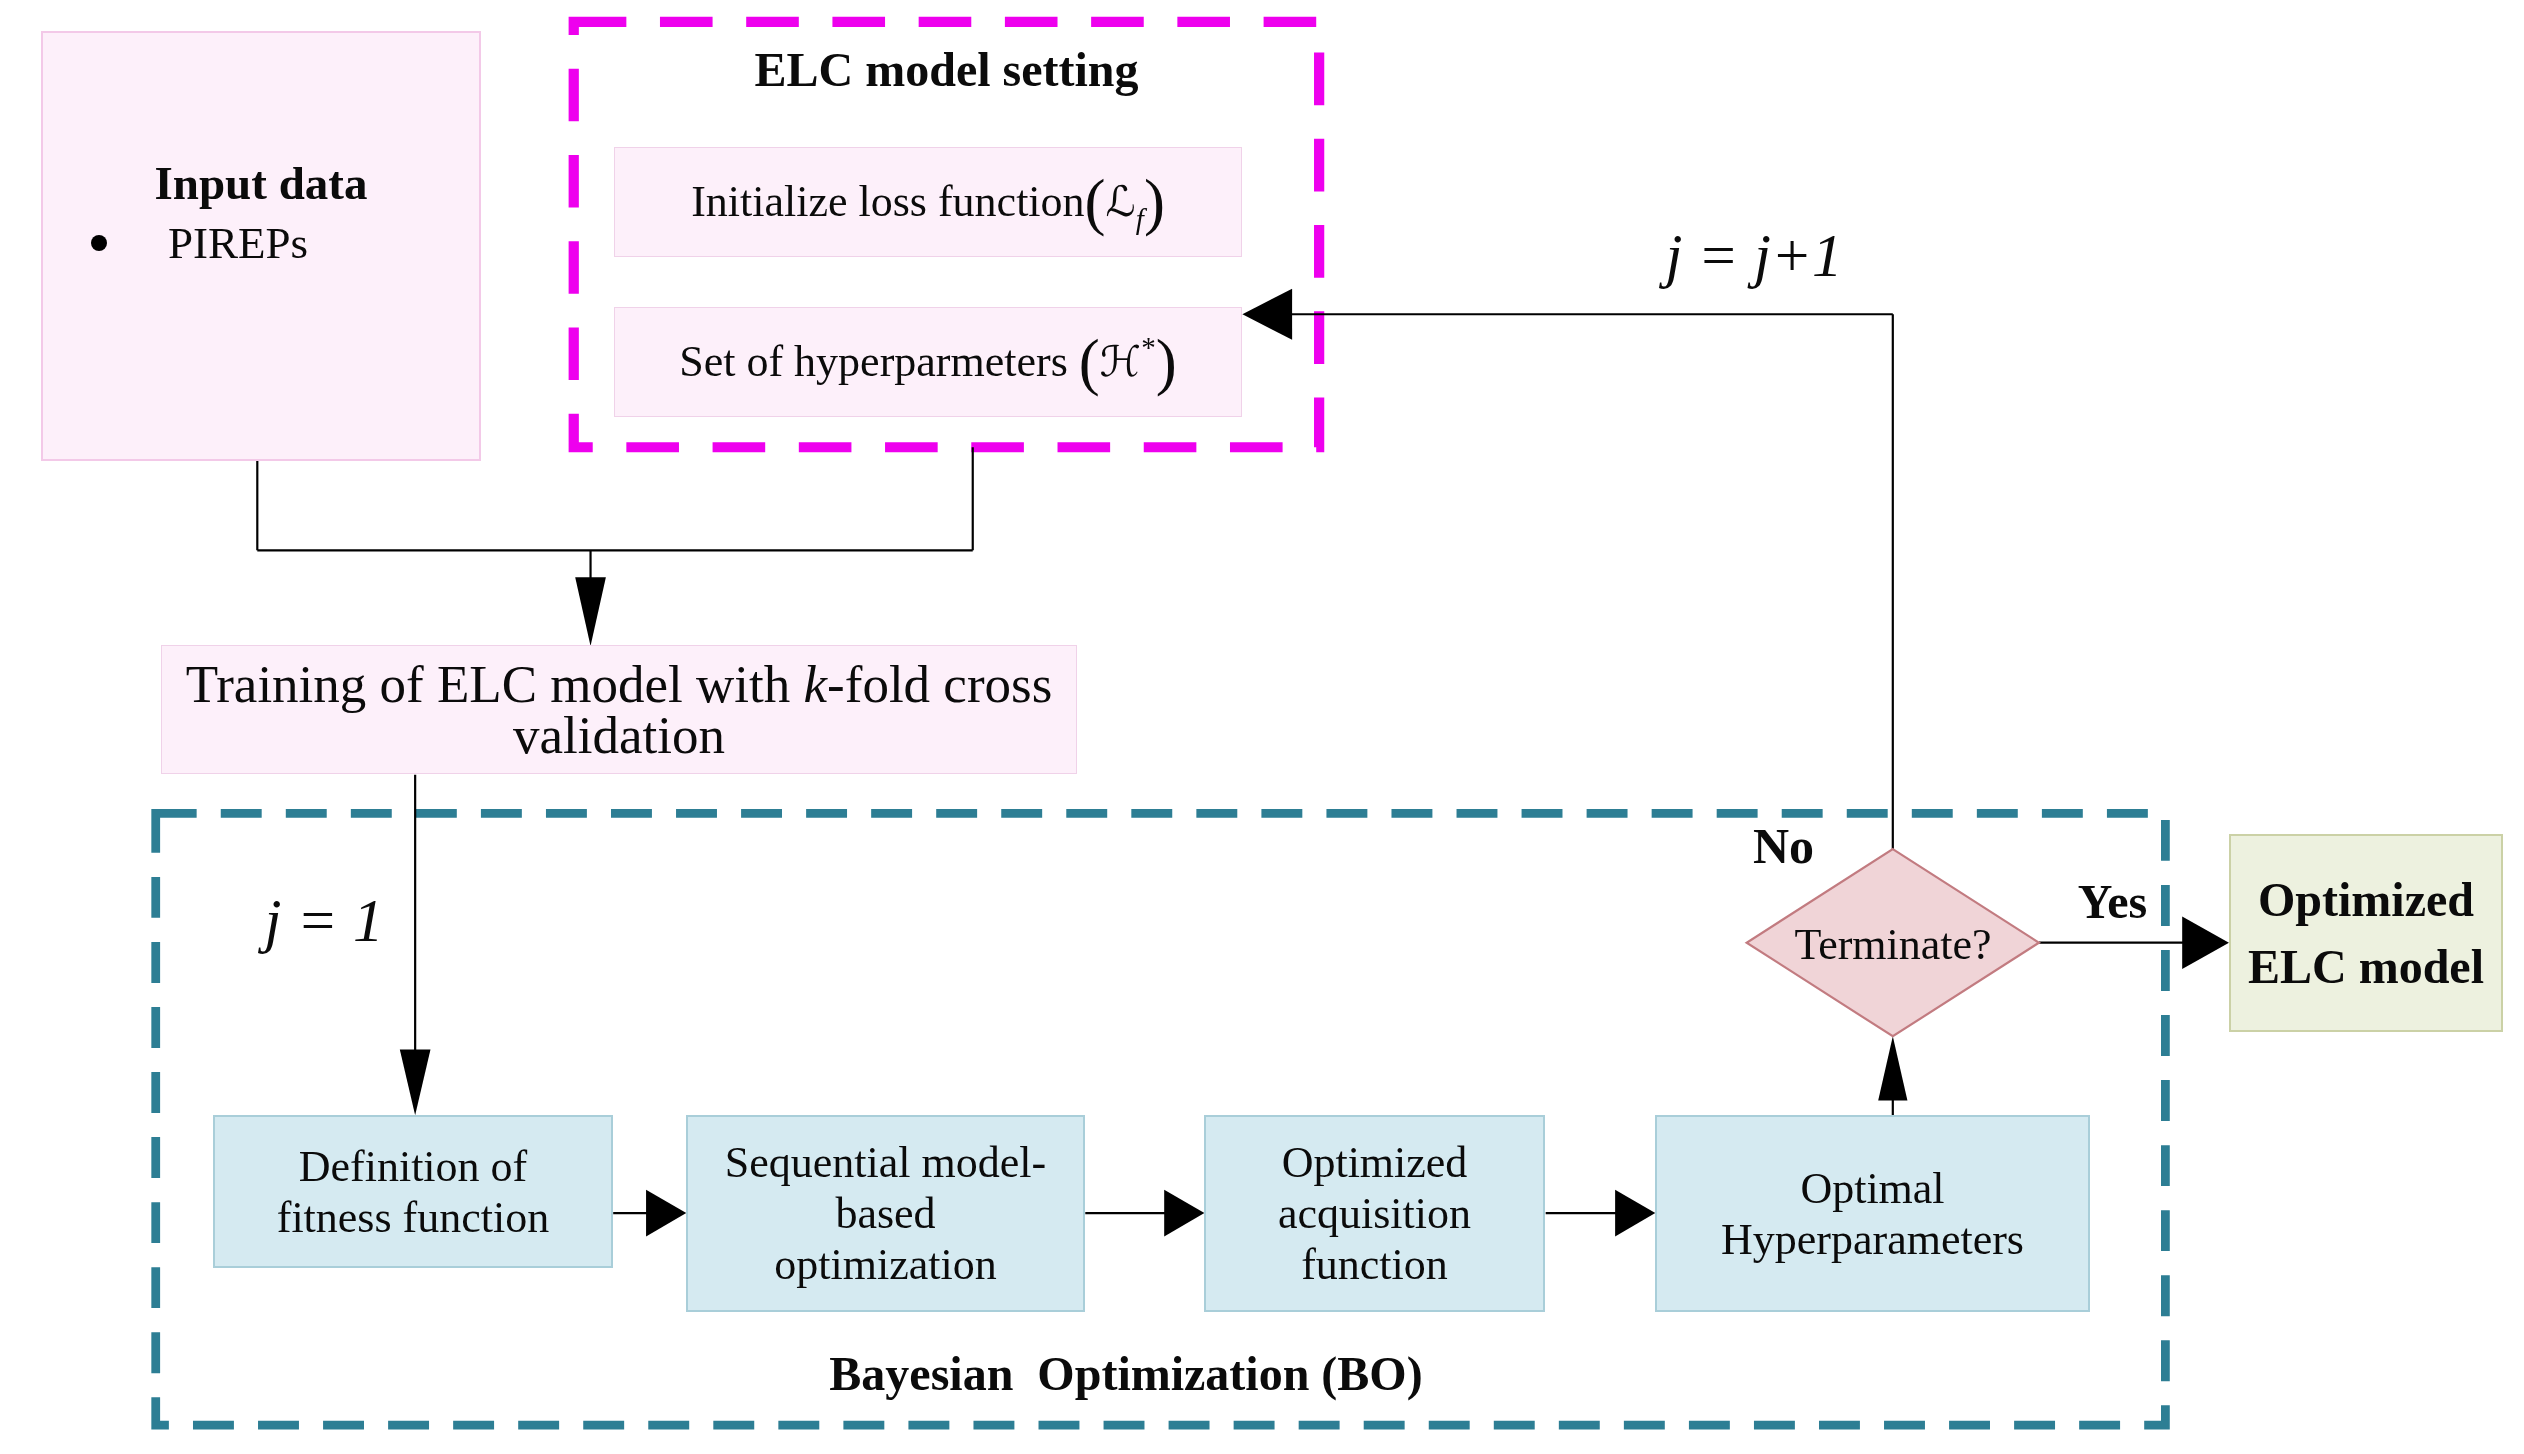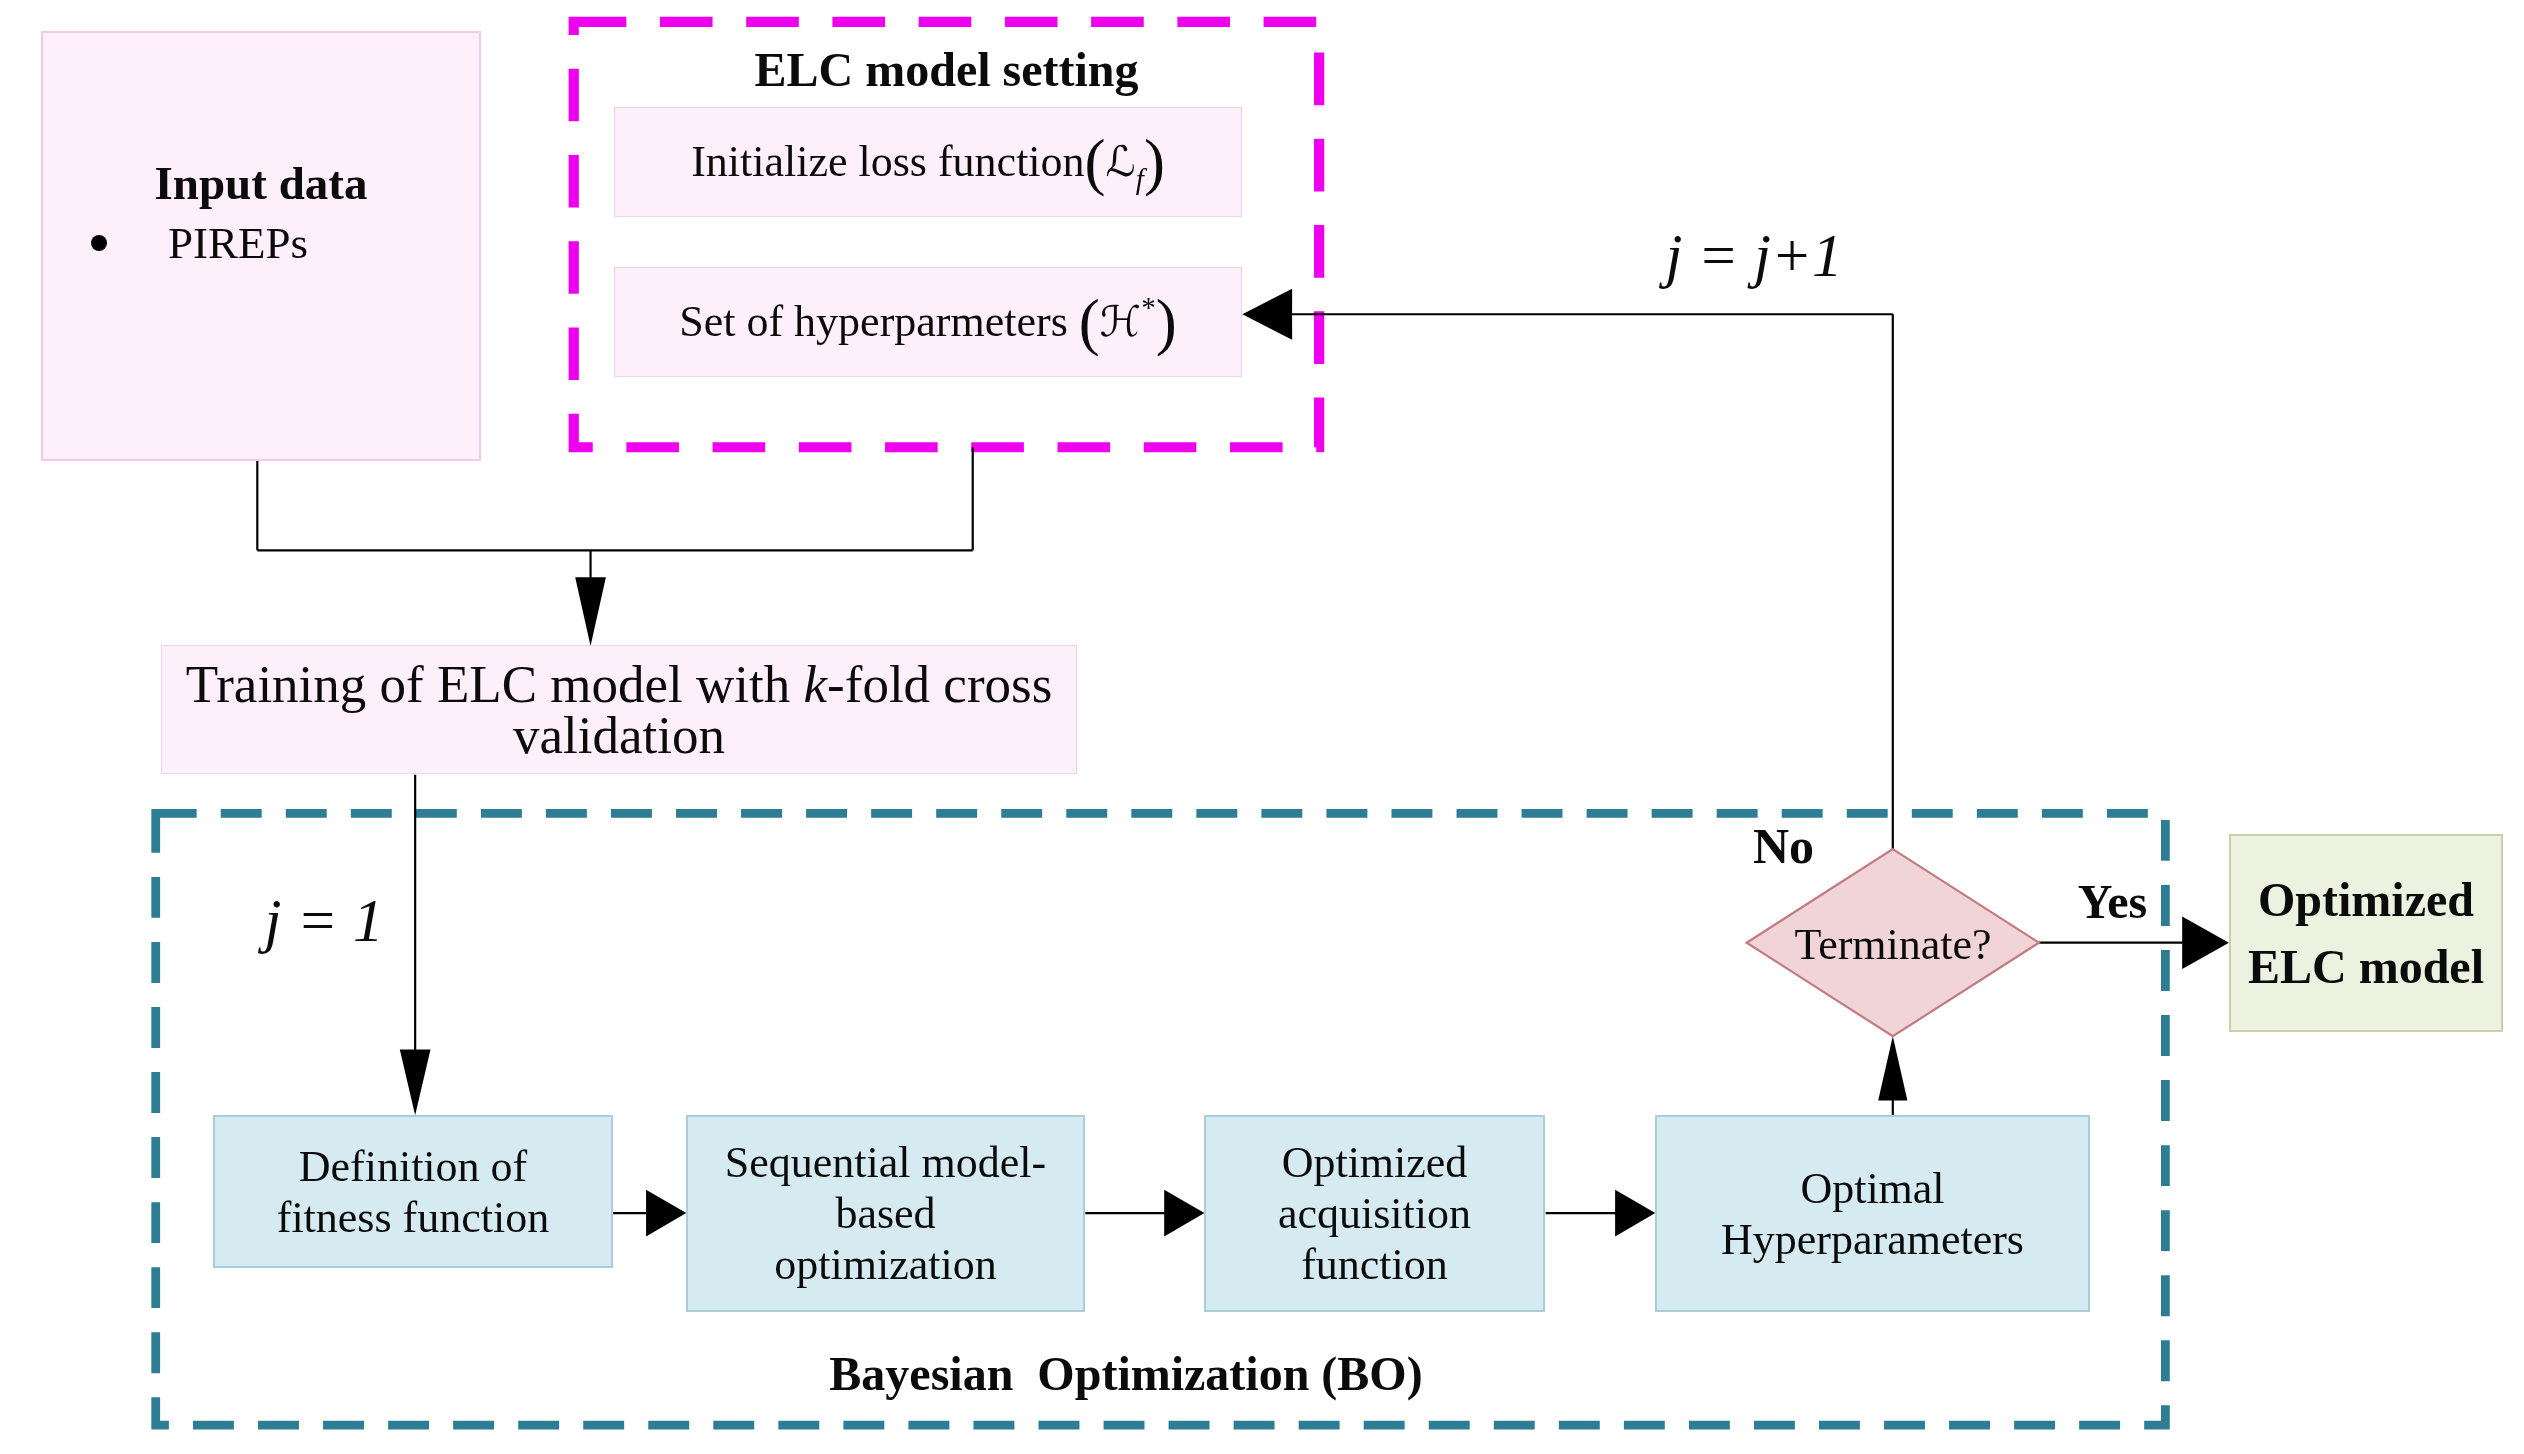--- a/index.html
+++ b/index.html
@@ -10,21 +10,21 @@
     --olive-fill:#edf1df; --olive-border:#cbd1a6;
     --ink:#0b0b0b;
   }
   *{margin:0;padding:0;box-sizing:border-box;}
   html,body{background:#ffffff;}
   body{font-family:"Liberation Serif","DejaVu Serif",serif;color:var(--ink);}
   #canvas{position:relative;width:2525px;height:1455px;background:#ffffff;overflow:hidden;}
   #wires{position:absolute;left:0;top:0;width:2525px;height:1455px;}
   .abs{position:absolute;}
   .box{display:flex;flex-direction:column;align-items:center;justify-content:center;text-align:center;}
-  .pinkbox{background:var(--pink-fill);border:1.5px solid var(--inner-pink-border);font-size:44px;}
+  .pinkbox{background:var(--pink-fill);border:1.5px solid var(--inner-pink-border);font-size:44px;margin-top:40px;}
   .bluebox{background:var(--blue-fill);border:2.2px solid var(--blue-border);font-size:44px;line-height:51px;}
   .centered{text-align:center;}
   .bold{font-weight:bold;}
   .ital{font-style:italic;}
   .mathlabel{font-style:italic;font-size:61px;}
   .paren{font-size:63px;font-weight:400;vertical-align:-7.3px;}
   .mathsym{font-family:"DejaVu Serif","DejaVu Sans",serif;font-style:italic;font-size:42px;}
   .msub{font-style:italic;font-size:29px;vertical-align:-13px;}
   .msup{font-size:29px;vertical-align:19px;}
   #input-box{left:41px;top:31px;width:440px;height:430px;background:var(--pink-fill);border:2.2px solid var(--pink-border);}

